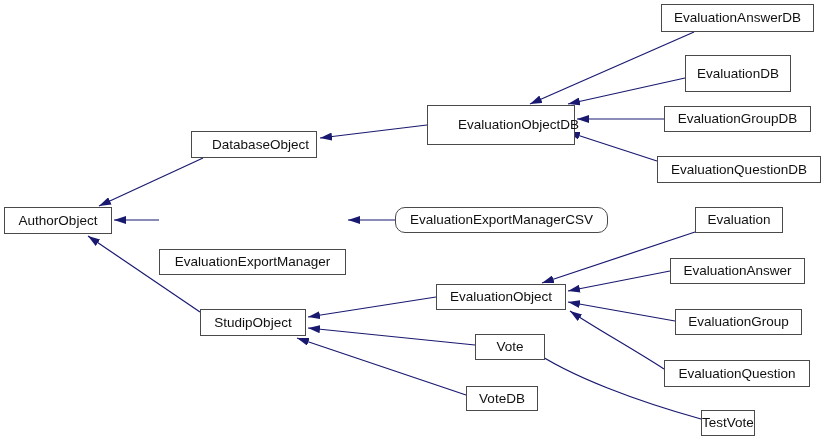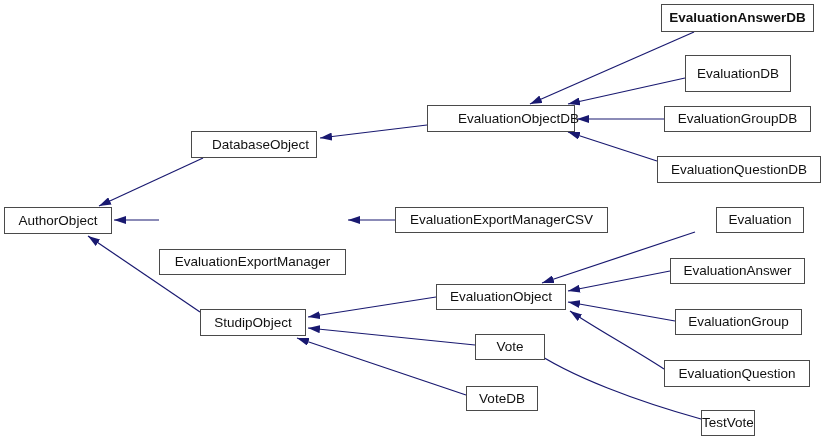--- a/index.html
+++ b/index.html
@@ -65,30 +65,30 @@
         <path d="M664,369 C630,347 595,328 570,311" class="edge" marker-end="url(#arrowhead)"></path>
         <path d="M436,297 L308,317" class="edge" marker-end="url(#arrowhead)"></path>
         <path d="M475,345 L308,328" class="edge" marker-end="url(#arrowhead)"></path>
         <path d="M466,395 L297,338" class="edge" marker-end="url(#arrowhead)"></path>
         <path d="M701,419 C640,402 570,377 529,348" class="edge" marker-end="url(#arrowhead)"></path>
       </g>
   </svg>
   <div id="nodes-layer">
       <div class="node" style="left: 4px; top: 207px; width: 108px; height: 27px;">AuthorObject</div>
       <div class="node" style="left: 191px; top: 131px; width: 126px; height: 27px; padding-left: 13px;">DatabaseObject</div>
-      <div class="node" style="left: 427px; top: 105px; width: 148px; height: 27px; padding-left: 35px;">EvaluationObjectDB</div>
-      <div class="node" style="left: 661px; top: 4px; width: 153px; height: 28px; font-weight: bold;">EvaluationAnswerDB</div>
+      <div class="node" style="left: 427px; top: 105px; width: 148px; height: 40px; padding-left: 35px;">EvaluationObjectDB</div>
+      <div class="node" style="left: 661px; top: 4px; width: 153px; height: 28px;">EvaluationAnswerDB</div>
       <div class="node" style="left: 685px; top: 55px; width: 106px; height: 37px;">EvaluationDB</div>
       <div class="node" style="left: 664px; top: 106px; width: 147px; height: 26px;">EvaluationGroupDB</div>
       <div class="node" style="left: 657px; top: 156px; width: 164px; height: 27px;">EvaluationQuestionDB</div>
       <div class="node" style="left: 159px; top: 207px; width: 187px; height: 26px; margin-top: 42px;">EvaluationExportManager</div>
-      <div class="node" style="left: 395px; top: 207px; width: 213px; height: 26px;">EvaluationExportManagerCSV</div>
+      <div class="node" style="left: 395px; top: 207px; width: 213px; height: 26px; border-radius: 10px;">EvaluationExportManagerCSV</div>
       <div class="node" style="left: 200px; top: 309px; width: 106px; height: 27px; text-align: right;">StudipObject</div>
       <div class="node" style="left: 436px; top: 284px; width: 130px; height: 26px;">EvaluationObject</div>
-      <div class="node" style="left: 695px; top: 207px; width: 88px; height: 26px; margin-left: 21px;">Evaluation</div>
+      <div class="node" style="left: 695px; top: 207px; width: 88px; height: 26px;">Evaluation</div>
       <div class="node" style="left: 670px; top: 258px; width: 135px; height: 26px;">EvaluationAnswer</div>
       <div class="node" style="left: 675px; top: 309px; width: 127px; height: 26px;">EvaluationGroup</div>
       <div class="node" style="left: 475px; top: 334px; width: 70px; height: 26px;">Vote</div>
       <div class="node" style="left: 664px; top: 360px; width: 146px; height: 27px;">EvaluationQuestion</div>
       <div class="node" style="left: 466px; top: 386px; width: 72px; height: 25px;">VoteDB</div>
       <div class="node" style="left: 701px; top: 410px; width: 54px; height: 26px;">TestVote</div>
     </div>
 </div>
 
 </body></html>

